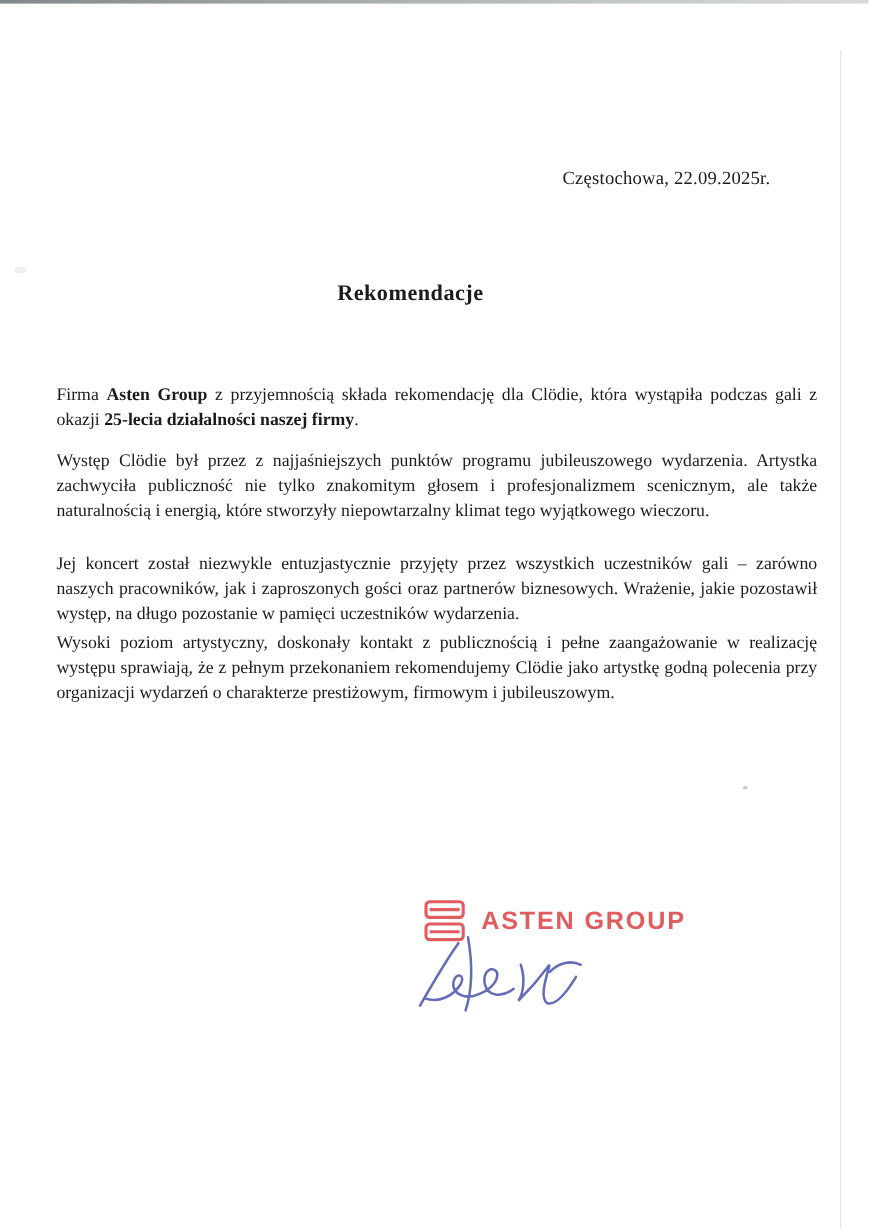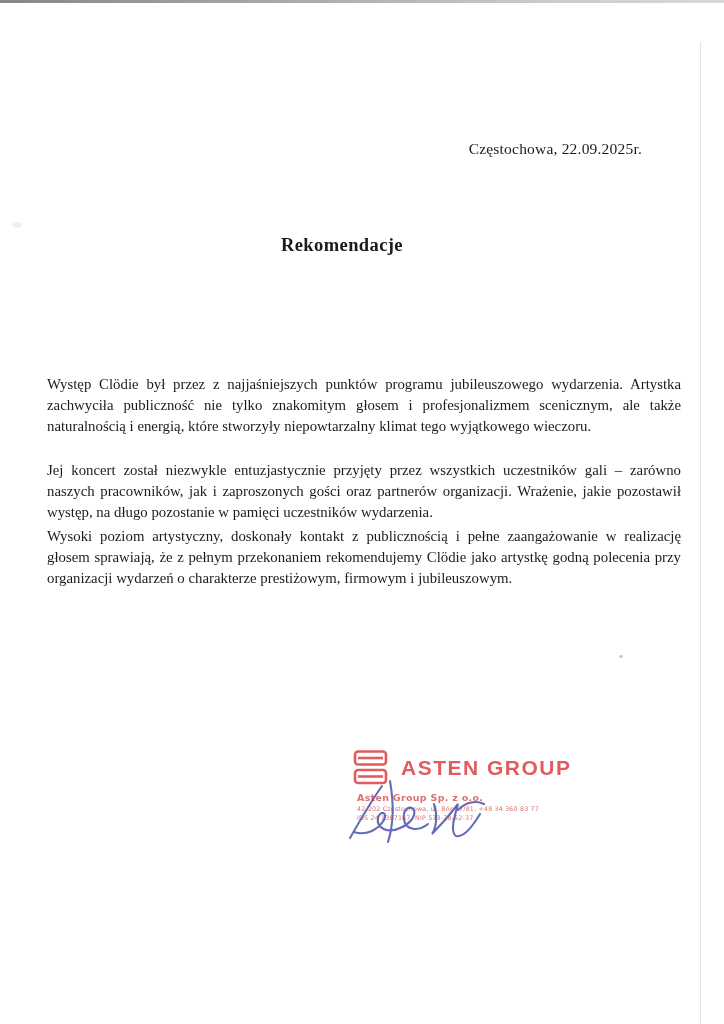--- a/index.html
+++ b/index.html
@@ -81,45 +81,41 @@
 
   <div class="scan-top-edge"></div>
   <div class="scan-right-edge"></div>
   <div class="smudge-1"></div>
   <div class="smudge-2"></div>
 
   <div class="date-line">Częstochowa, 22.09.2025r.</div>
 
   <div class="doc-title">Rekomendacje</div>
 
+  <p class="para p1"><span>Firma </span><span class="b">Asten Group</span><span> z przyjemnością składa rekomendację dla Clödie, która wystąpiła podczas gali z okazji </span><span class="b">25-lecia działalności naszej firmy</span><span>.</span></p>
 
   <p class="para p2">Występ Clödie był przez z najjaśniejszych punktów programu jubileuszowego wydarzenia. Artystka zachwyciła publiczność nie tylko znakomitym głosem i profesjonalizmem scenicznym, ale także naturalnością i energią, które stworzyły niepowtarzalny klimat tego wyjątkowego wieczoru.</p>
 
-  <p class="para p3">Jej koncert został niezwykle entuzjastycznie przyjęty przez wszystkich uczestników gali – zarówno naszych pracowników, jak i zaproszonych gości oraz partnerów organizacji. Wrażenie, jakie pozostawił występ, na długo pozostanie w pamięci uczestników wydarzenia.</p>
+  <p class="para p3">Jej koncert został niezwykle entuzjastycznie przyjęty przez wszystkich uczestników gali – zarówno naszych pracowników, jak i zaproszonych gości oraz partnerów biznesowych. Wrażenie, jakie pozostawił występ, na długo pozostanie w pamięci uczestników wydarzenia.</p>
 
-  <p class="para p4">Wysoki poziom artystyczny, doskonały kontakt z publicznością i pełne zaangażowanie w realizację głosem sprawiają, że z pełnym przekonaniem rekomendujemy Clödie jako artystkę godną polecenia przy organizacji wydarzeń o charakterze prestiżowym, firmowym i jubileuszowym.</p>
+  <p class="para p4">Wysoki poziom artystyczny, doskonały kontakt z publicznością i pełne zaangażowanie w realizację występu sprawiają, że z pełnym przekonaniem rekomendujemy Clödie jako artystkę godną polecenia przy organizacji wydarzeń o charakterze prestiżowym, firmowym i jubileuszowym.</p>
 
 
   <div class="logo">
     <svg class="logo-icon" viewBox="0 0 36 38" xmlns="http://www.w3.org/2000/svg">
       <g stroke="#e05c5e" stroke-width="2.6" fill="none">
         <rect x="2" y="2.5" width="31" height="13" rx="3"></rect>
         <line x1="5" y1="9" x2="30" y2="9"></line>
         <rect x="2" y="21" width="31" height="13" rx="3"></rect>
         <line x1="5" y1="27.5" x2="30" y2="27.5"></line>
       </g>
     </svg>
     <span class="logo-text">ASTEN GROUP</span>
   </div>
 
-  <div class="stamp">
-    <div class="stamp-line1">Asten Group Sp. z o.o.</div>
-    <div class="stamp-line2">42-202 Częstochowa, ul. Bór 77/81, +48 34 360 83 77</div>
-    <div class="stamp-line3">IDS 24 1387147, NIP 573-28-62-37</div>
-  </div>
 
   <svg class="signature-svg" viewBox="0 0 170 78" xmlns="http://www.w3.org/2000/svg">
     <g stroke="#4f58ae" stroke-width="2.1" fill="none" stroke-linecap="round" opacity="0.88">
       <path d="M12,60 C20,46 34,22 44,8"></path>
       <path d="M52,3 C55,20 57,42 50,64"></path>
       <path d="M16,54 C28,58 40,52 46,42 C50,34 42,32 40,40 C38,50 50,56 62,50 C72,46 78,38 76,32 C72,26 64,32 66,42 C68,52 80,54 90,46"></path>
       <path d="M96,26 C100,38 98,50 94,56 C104,46 114,34 120,26 C116,40 112,54 118,58 C126,60 136,46 142,36"></path>
       <path d="M120,32 C128,24 138,22 146,26"></path>
     </g>
   </svg>

